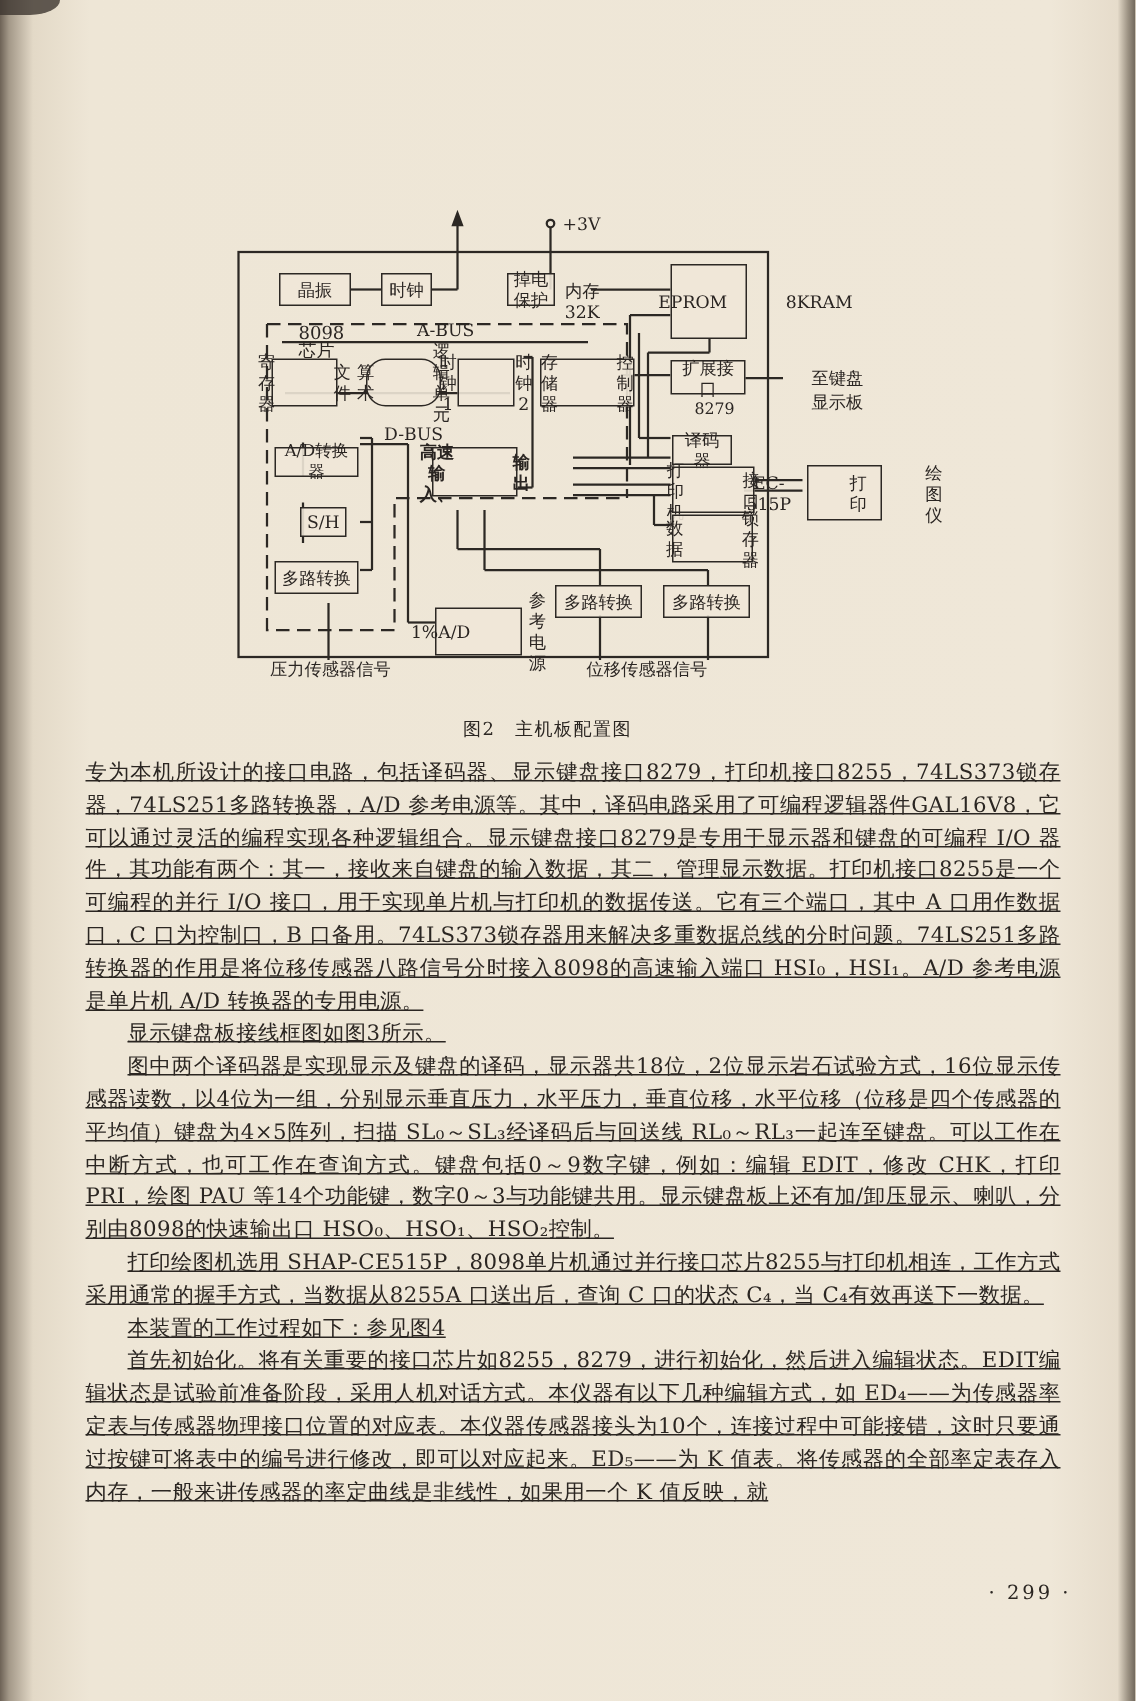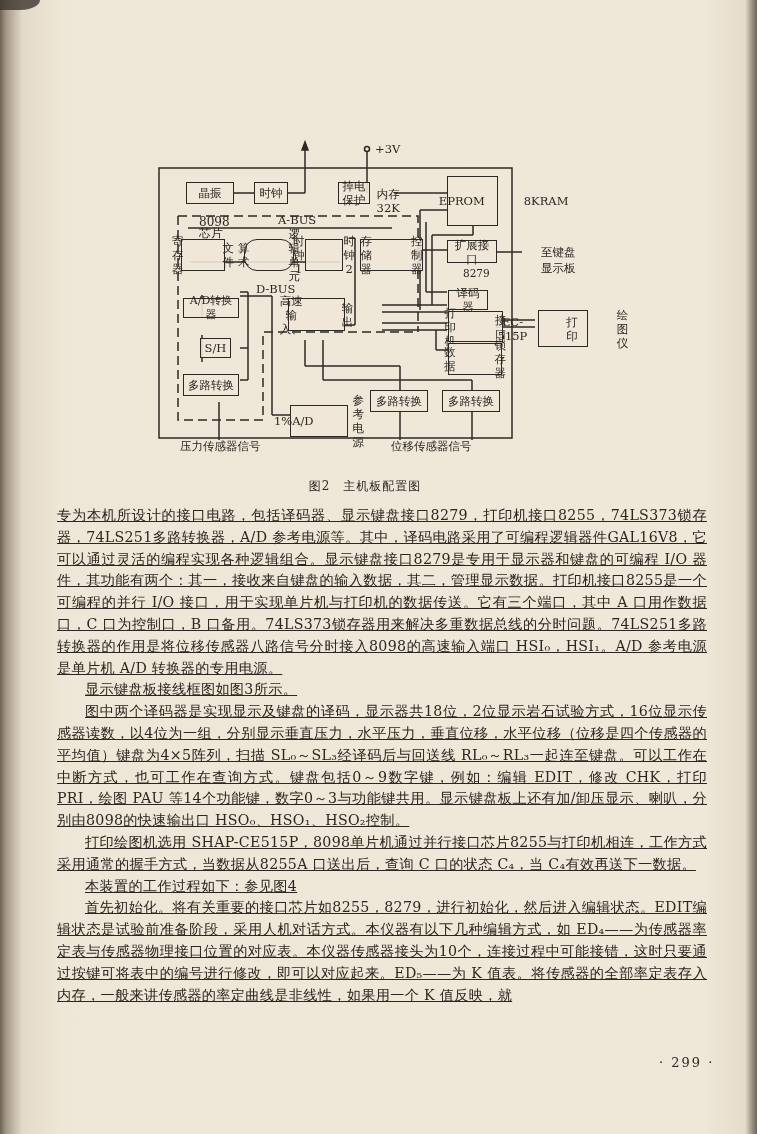--- a/index.html
+++ b/index.html
@@ -156,21 +156,21 @@
       </div>
     <div class="lbl" style="left:313px;top:127px;font-size:10.5px;">8279</div>
     <div class="lbl" style="left:391px;top:104px;line-height:16px;">
       <div>至键盘</div>
       <div>显示板</div>
     </div>
 
     <div class="blk" style="left:33px;top:158px;width:56px;height:20px;font-size:11px;">
         <span>A/D转换器</span>
       </div>
-    <div class="blk" style="left:138px;top:158px;width:57px;height:33px;">
+    <div class="blk" style="left:138px;top:158px;width:57px;height:33px;font-weight:bold;">
       <span>高速输入、</span>
       <span>输出</span>
     </div>
     <div class="blk" style="left:298px;top:150px;width:40px;height:20px;">
         <span>译码器</span>
       </div>
     <div class="blk" style="left:298px;top:171px;width:55px;height:31px;">
       <span>打印机</span>
       <span>接口</span>
     </div>

